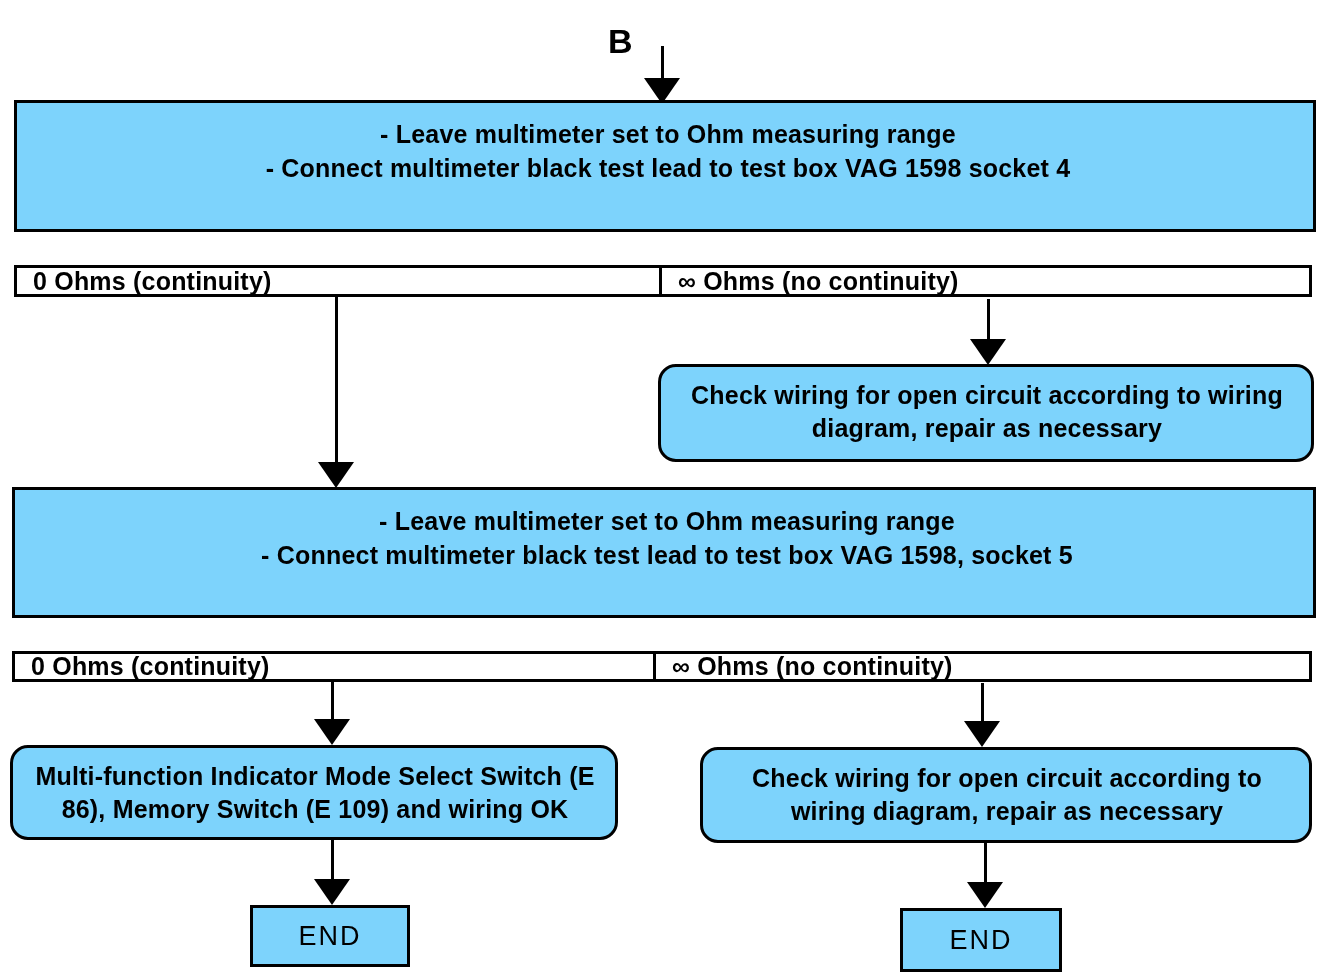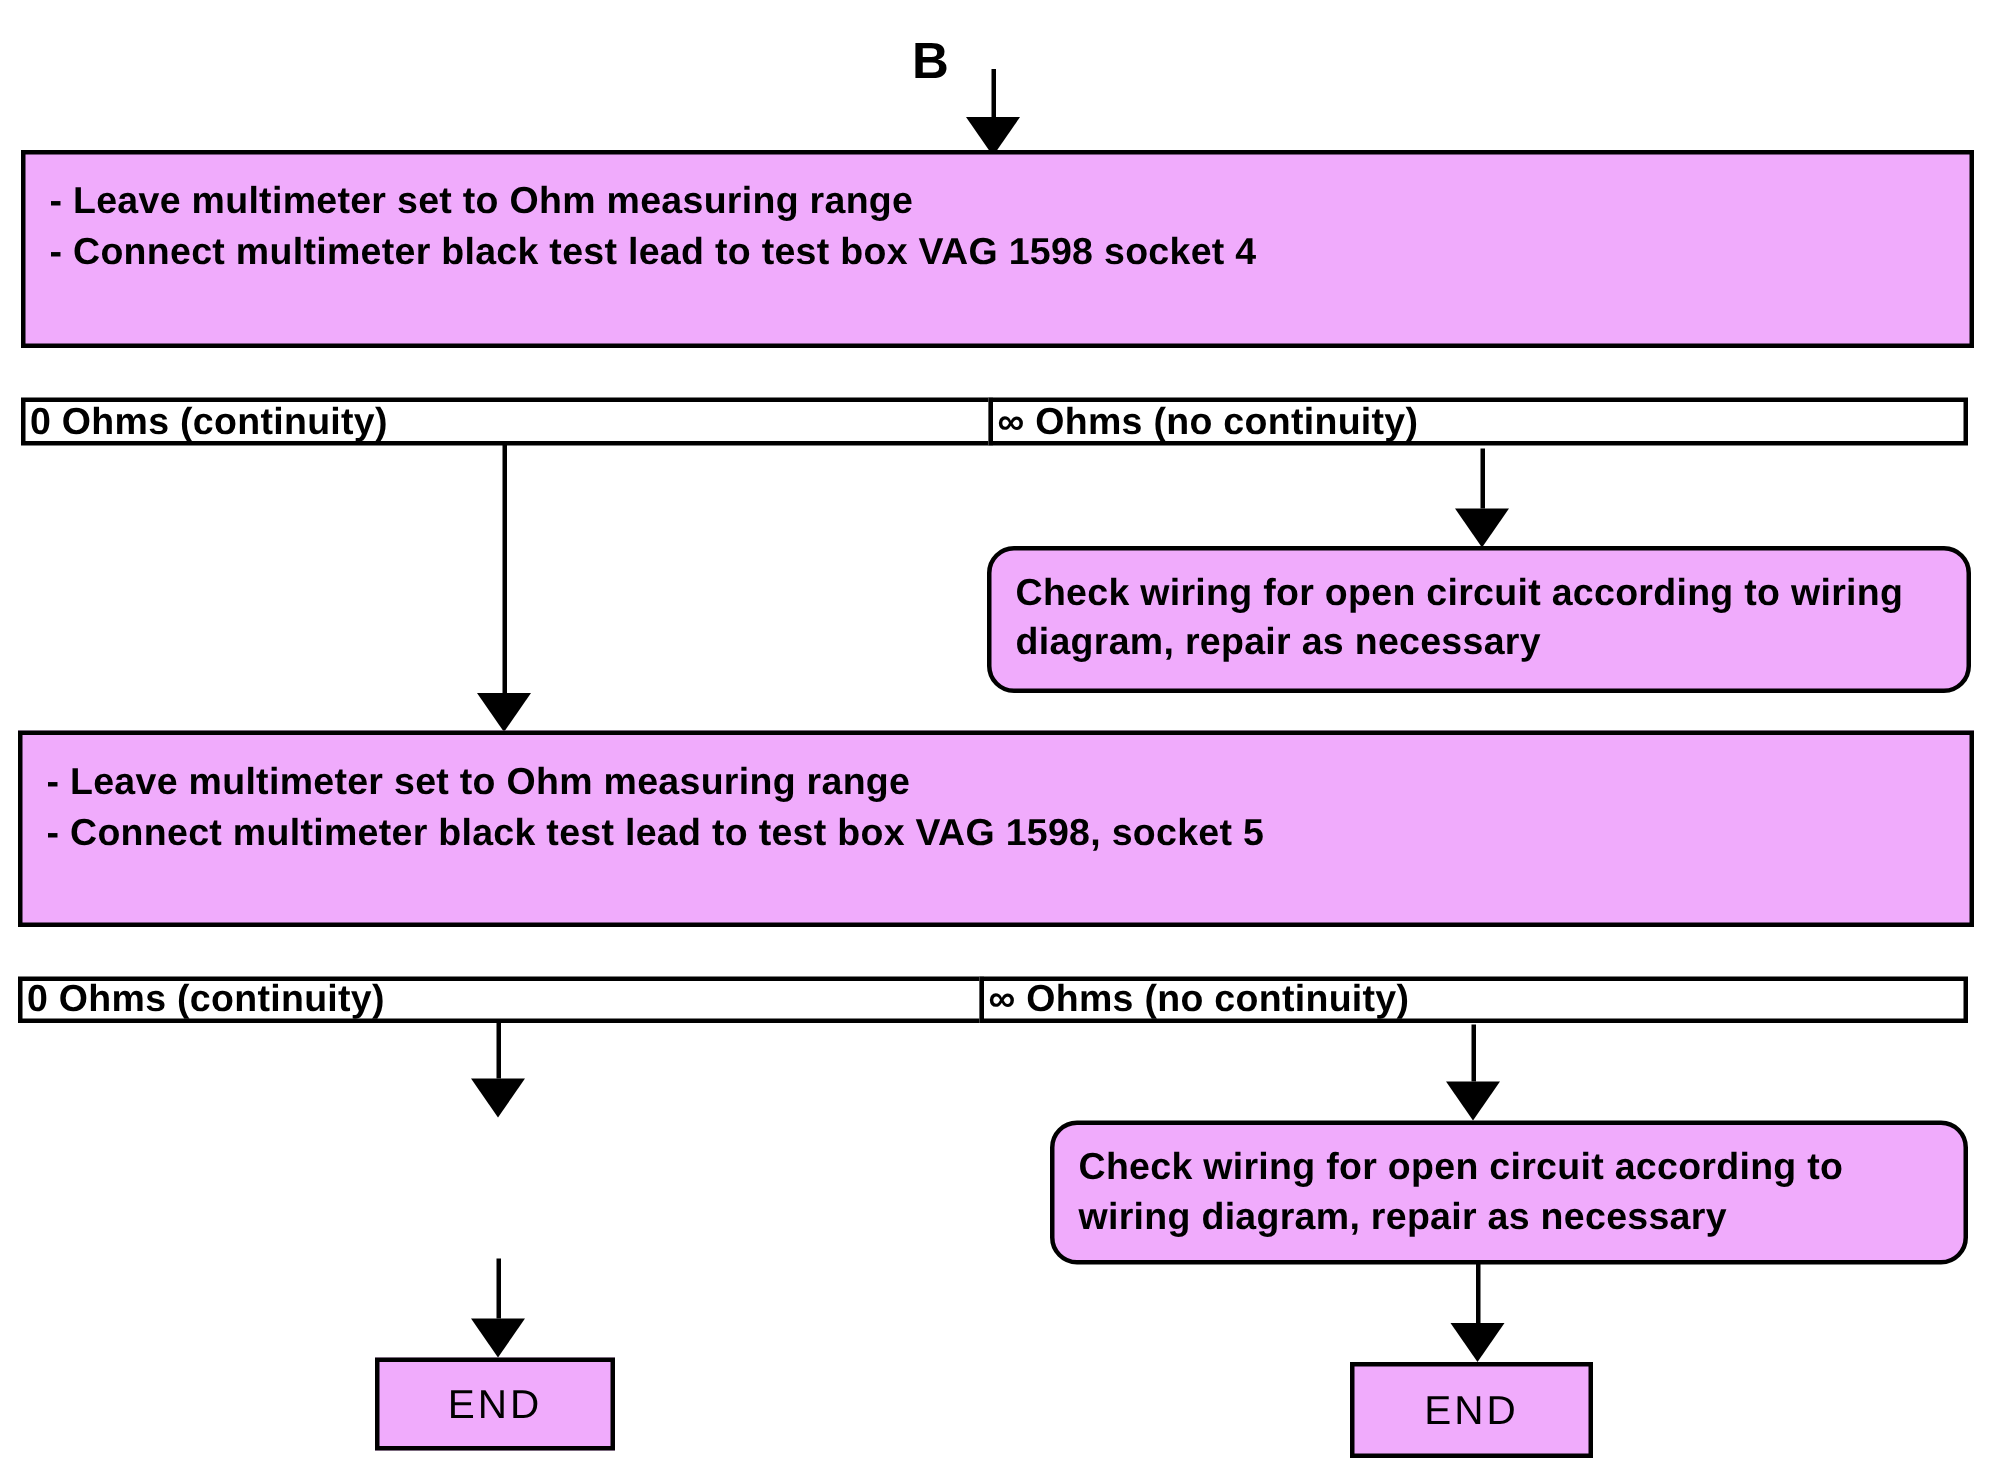--- a/index.html
+++ b/index.html
@@ -12,41 +12,42 @@
     width: 1344px;
     height: 980px;
     background: #ffffff;
     font-family: "Liberation Sans", sans-serif;
     color: #000000;
     overflow: hidden;
   }
   .abs { position: absolute; }
   .node {
     border: 3px solid #000000;
-    background: #f0abfc;
+    background: #7dd3fc;
     box-sizing: border-box;
+    text-align: center;
   }
   .instructions {
     padding: 14px 10px 10px 16px;
     font-size: 25px;
     font-weight: bold;
     line-height: 34px;
     letter-spacing: 0.2px;
   }
   .outcome-row {
     display: flex;
     box-sizing: border-box;
   }
   .outcome-cell {
     border: 3px solid #000000;
     background: #ffffff;
     box-sizing: border-box;
     display: flex;
     align-items: center;
-    padding-left: 3px;
+    padding-left: 16px;
     font-size: 25px;
     font-weight: bold;
     letter-spacing: 0.2px;
     margin-top: 36px;
   }
   .outcome-cell.right { margin-left: -3px; text-align: right; }
   .textbox {
     padding: 12px 14px 10px 16px;
     font-size: 25px;
     font-weight: bold;
@@ -141,20 +142,21 @@
   <div class="abs arrow" style="left:314px; top:681px; height:64px;">
     <div class="shaft"></div>
     <div class="head"></div>
   </div>
 
   <div class="abs arrow" style="left:964px; top:683px; height:64px;">
     <div class="shaft"></div>
     <div class="head"></div>
   </div>
 
+  <div class="abs node textbox" style="left:10px; top:745px; width:608px; height:95px;">Multi-function Indicator Mode Select Switch (E 86), Memory Switch (E 109) and wiring OK</div>
 
   <div class="abs node textbox" style="left:700px; top:747px; width:612px; height:96px;">Check wiring for open circuit according to wiring diagram, repair as necessary</div>
 
   <div class="abs arrow" style="left:314px; top:839px; height:66px;">
     <div class="shaft"></div>
     <div class="head"></div>
   </div>
 
   <div class="abs arrow" style="left:967px; top:842px; height:66px;">
     <div class="shaft"></div>

